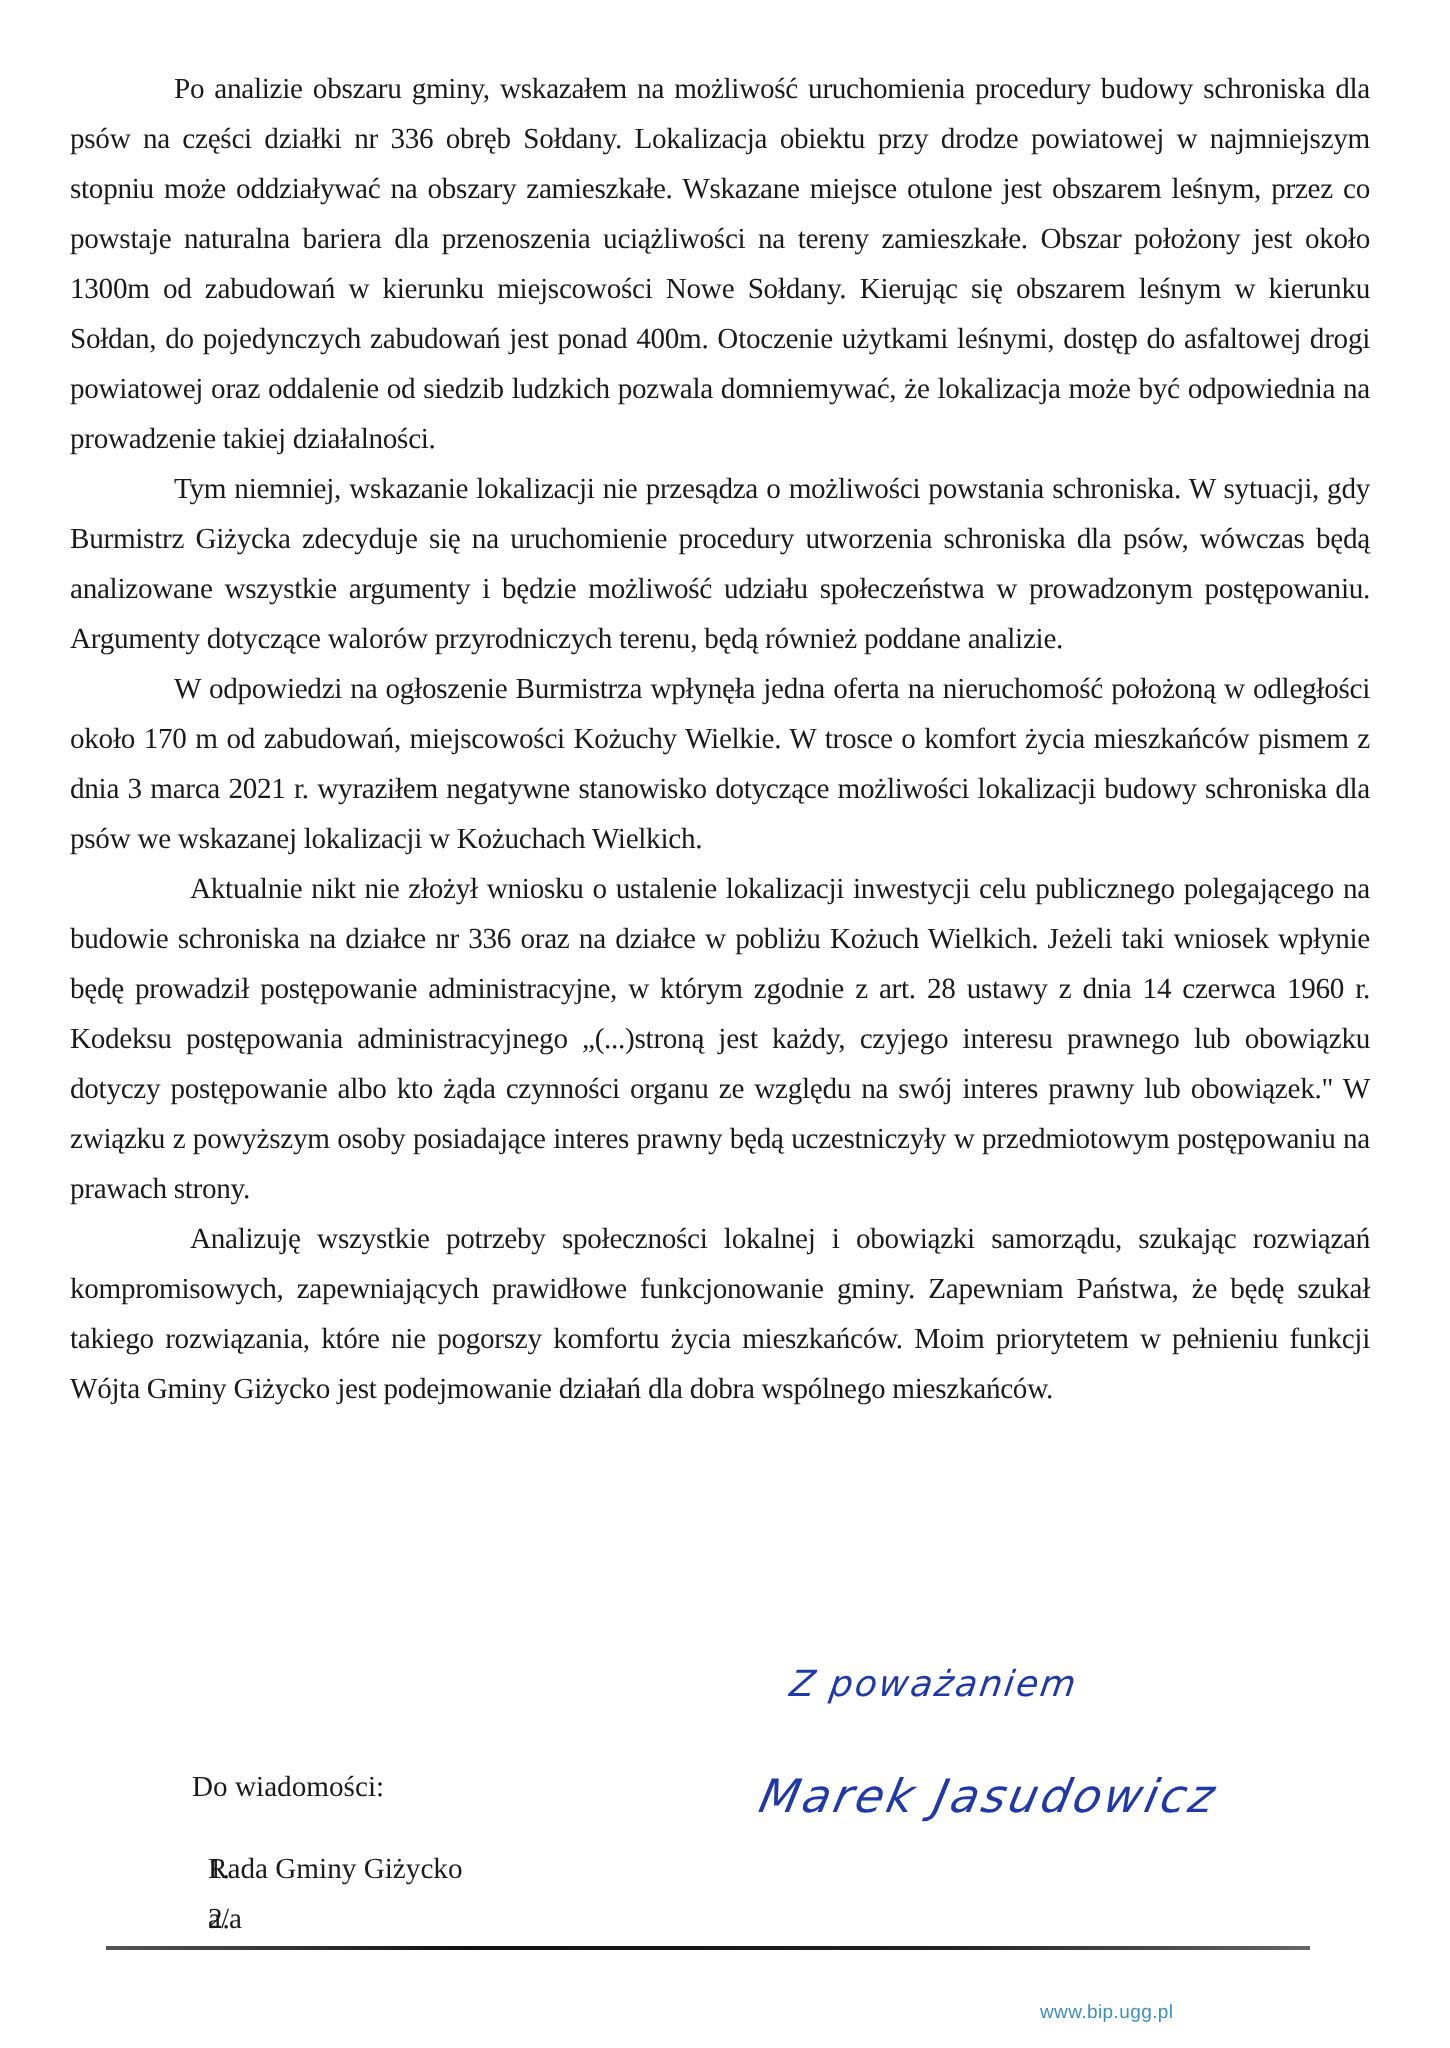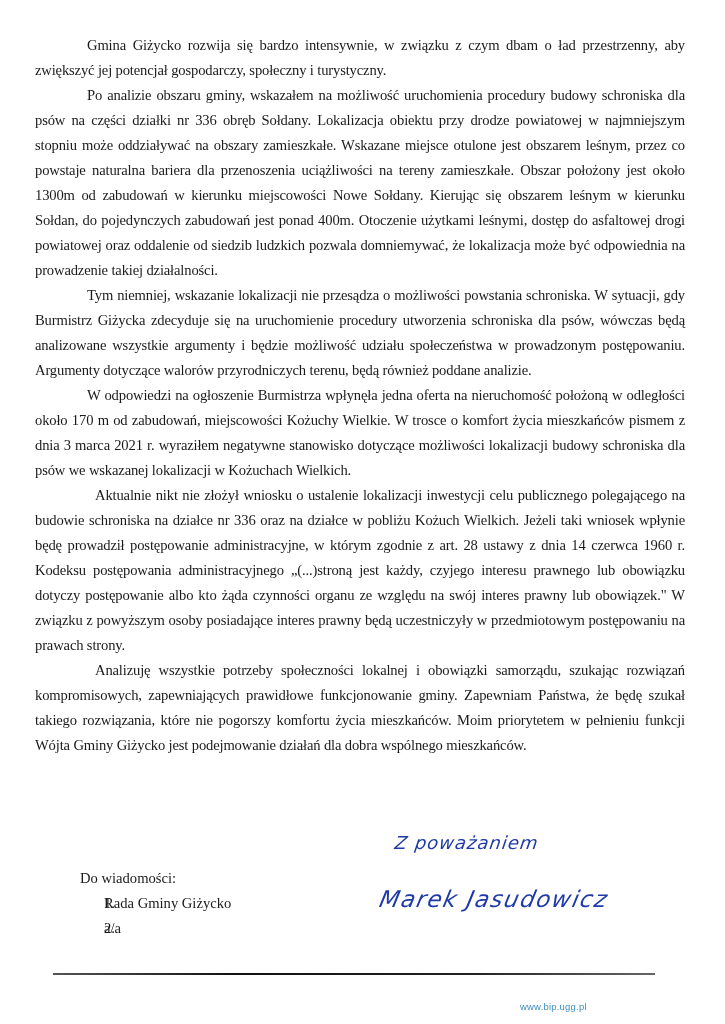--- a/index.html
+++ b/index.html
@@ -34,21 +34,21 @@
   }
   .italic { }
 
   .cc {
     position: absolute;
     left: 80px;
     top: 866px;
     font-size: 14.6px;
     line-height: 25px;
   }
-  .cc-title { margin: 0; }
+  .cc-title { margin: 16px; }
   .cc-list {
     margin: 0;
     padding: 0;
     list-style: none;
   }
   .cc-list li {
     padding-left: 24px;
     position: relative;
   }
   .cc-list li .num {
@@ -95,21 +95,20 @@
     font-family: "Liberation Sans", "DejaVu Sans", sans-serif;
     font-size: 9.5px;
     color: #3d8fbf;
     letter-spacing: 0.2px;
   }
 </style>
 </head>
 <body>
 
 <div class="page">
-  <p class="para">Gmina Giżycko rozwija się bardzo intensywnie, w związku z czym dbam o ład przestrzenny, aby zwiększyć jej potencjał gospodarczy, społeczny i turystyczny.</p>
   <p class="para">Po analizie obszaru gminy, wskazałem na możliwość uruchomienia procedury budowy schroniska dla psów na części działki nr 336 obręb Sołdany. Lokalizacja obiektu przy drodze powiatowej w najmniejszym stopniu może oddziaływać na obszary zamieszkałe. Wskazane miejsce otulone jest obszarem leśnym, przez co powstaje naturalna bariera dla przenoszenia uciążliwości na tereny zamieszkałe. Obszar położony jest około 1300m od zabudowań w kierunku miejscowości Nowe Sołdany. Kierując się obszarem leśnym w kierunku Sołdan, do pojedynczych zabudowań  jest ponad 400m. Otoczenie użytkami leśnymi, dostęp do asfaltowej drogi powiatowej oraz oddalenie od siedzib ludzkich pozwala domniemywać, że lokalizacja może być odpowiednia na prowadzenie takiej działalności.</p>
   <p class="para">Tym niemniej, wskazanie lokalizacji nie przesądza o możliwości powstania schroniska. W sytuacji, gdy  Burmistrz Giżycka zdecyduje się na uruchomienie procedury utworzenia schroniska dla psów, wówczas będą analizowane wszystkie argumenty i będzie możliwość udziału społeczeństwa w prowadzonym postępowaniu. Argumenty dotyczące walorów przyrodniczych terenu, będą również poddane analizie.</p>
   <p class="para">W odpowiedzi na ogłoszenie Burmistrza wpłynęła jedna oferta na nieruchomość położoną w odległości około 170 m od zabudowań, miejscowości Kożuchy Wielkie.  W trosce o komfort życia mieszkańców pismem z dnia 3 marca 2021 r. wyraziłem negatywne stanowisko dotyczące możliwości lokalizacji budowy schroniska dla psów we wskazanej lokalizacji w Kożuchach Wielkich.</p>
   <p class="para indent-wide"><span>Aktualnie nikt nie złożył wniosku o ustalenie lokalizacji inwestycji celu publicznego polegającego na budowie schroniska na działce nr 336 oraz na działce w pobliżu Kożuch Wielkich. Jeżeli taki wniosek wpłynie będę prowadził postępowanie administracyjne, w którym zgodnie z art. 28 ustawy z dnia 14 czerwca 1960 r. Kodeksu postępowania administracyjnego </span><span class="italic">„(...)stroną jest każdy, czyjego interesu prawnego lub obowiązku dotyczy postępowanie albo kto żąda czynności organu ze względu na swój interes prawny lub obowiązek."</span><span> W związku z powyższym osoby posiadające interes prawny będą uczestniczyły w przedmiotowym postępowaniu na prawach strony.</span></p>
   <p class="para indent-wide">Analizuję wszystkie potrzeby społeczności lokalnej i obowiązki samorządu, szukając rozwiązań kompromisowych, zapewniających prawidłowe funkcjonowanie gminy. Zapewniam Państwa, że będę szukał takiego rozwiązania, które nie pogorszy komfortu życia mieszkańców. Moim priorytetem w pełnieniu funkcji Wójta Gminy Giżycko jest podejmowanie działań dla dobra wspólnego mieszkańców.</p>
 </div>
 
 <div class="sig-greeting">Z poważaniem</div>
 <div class="sig-name">Marek Jasudowicz</div>
 

